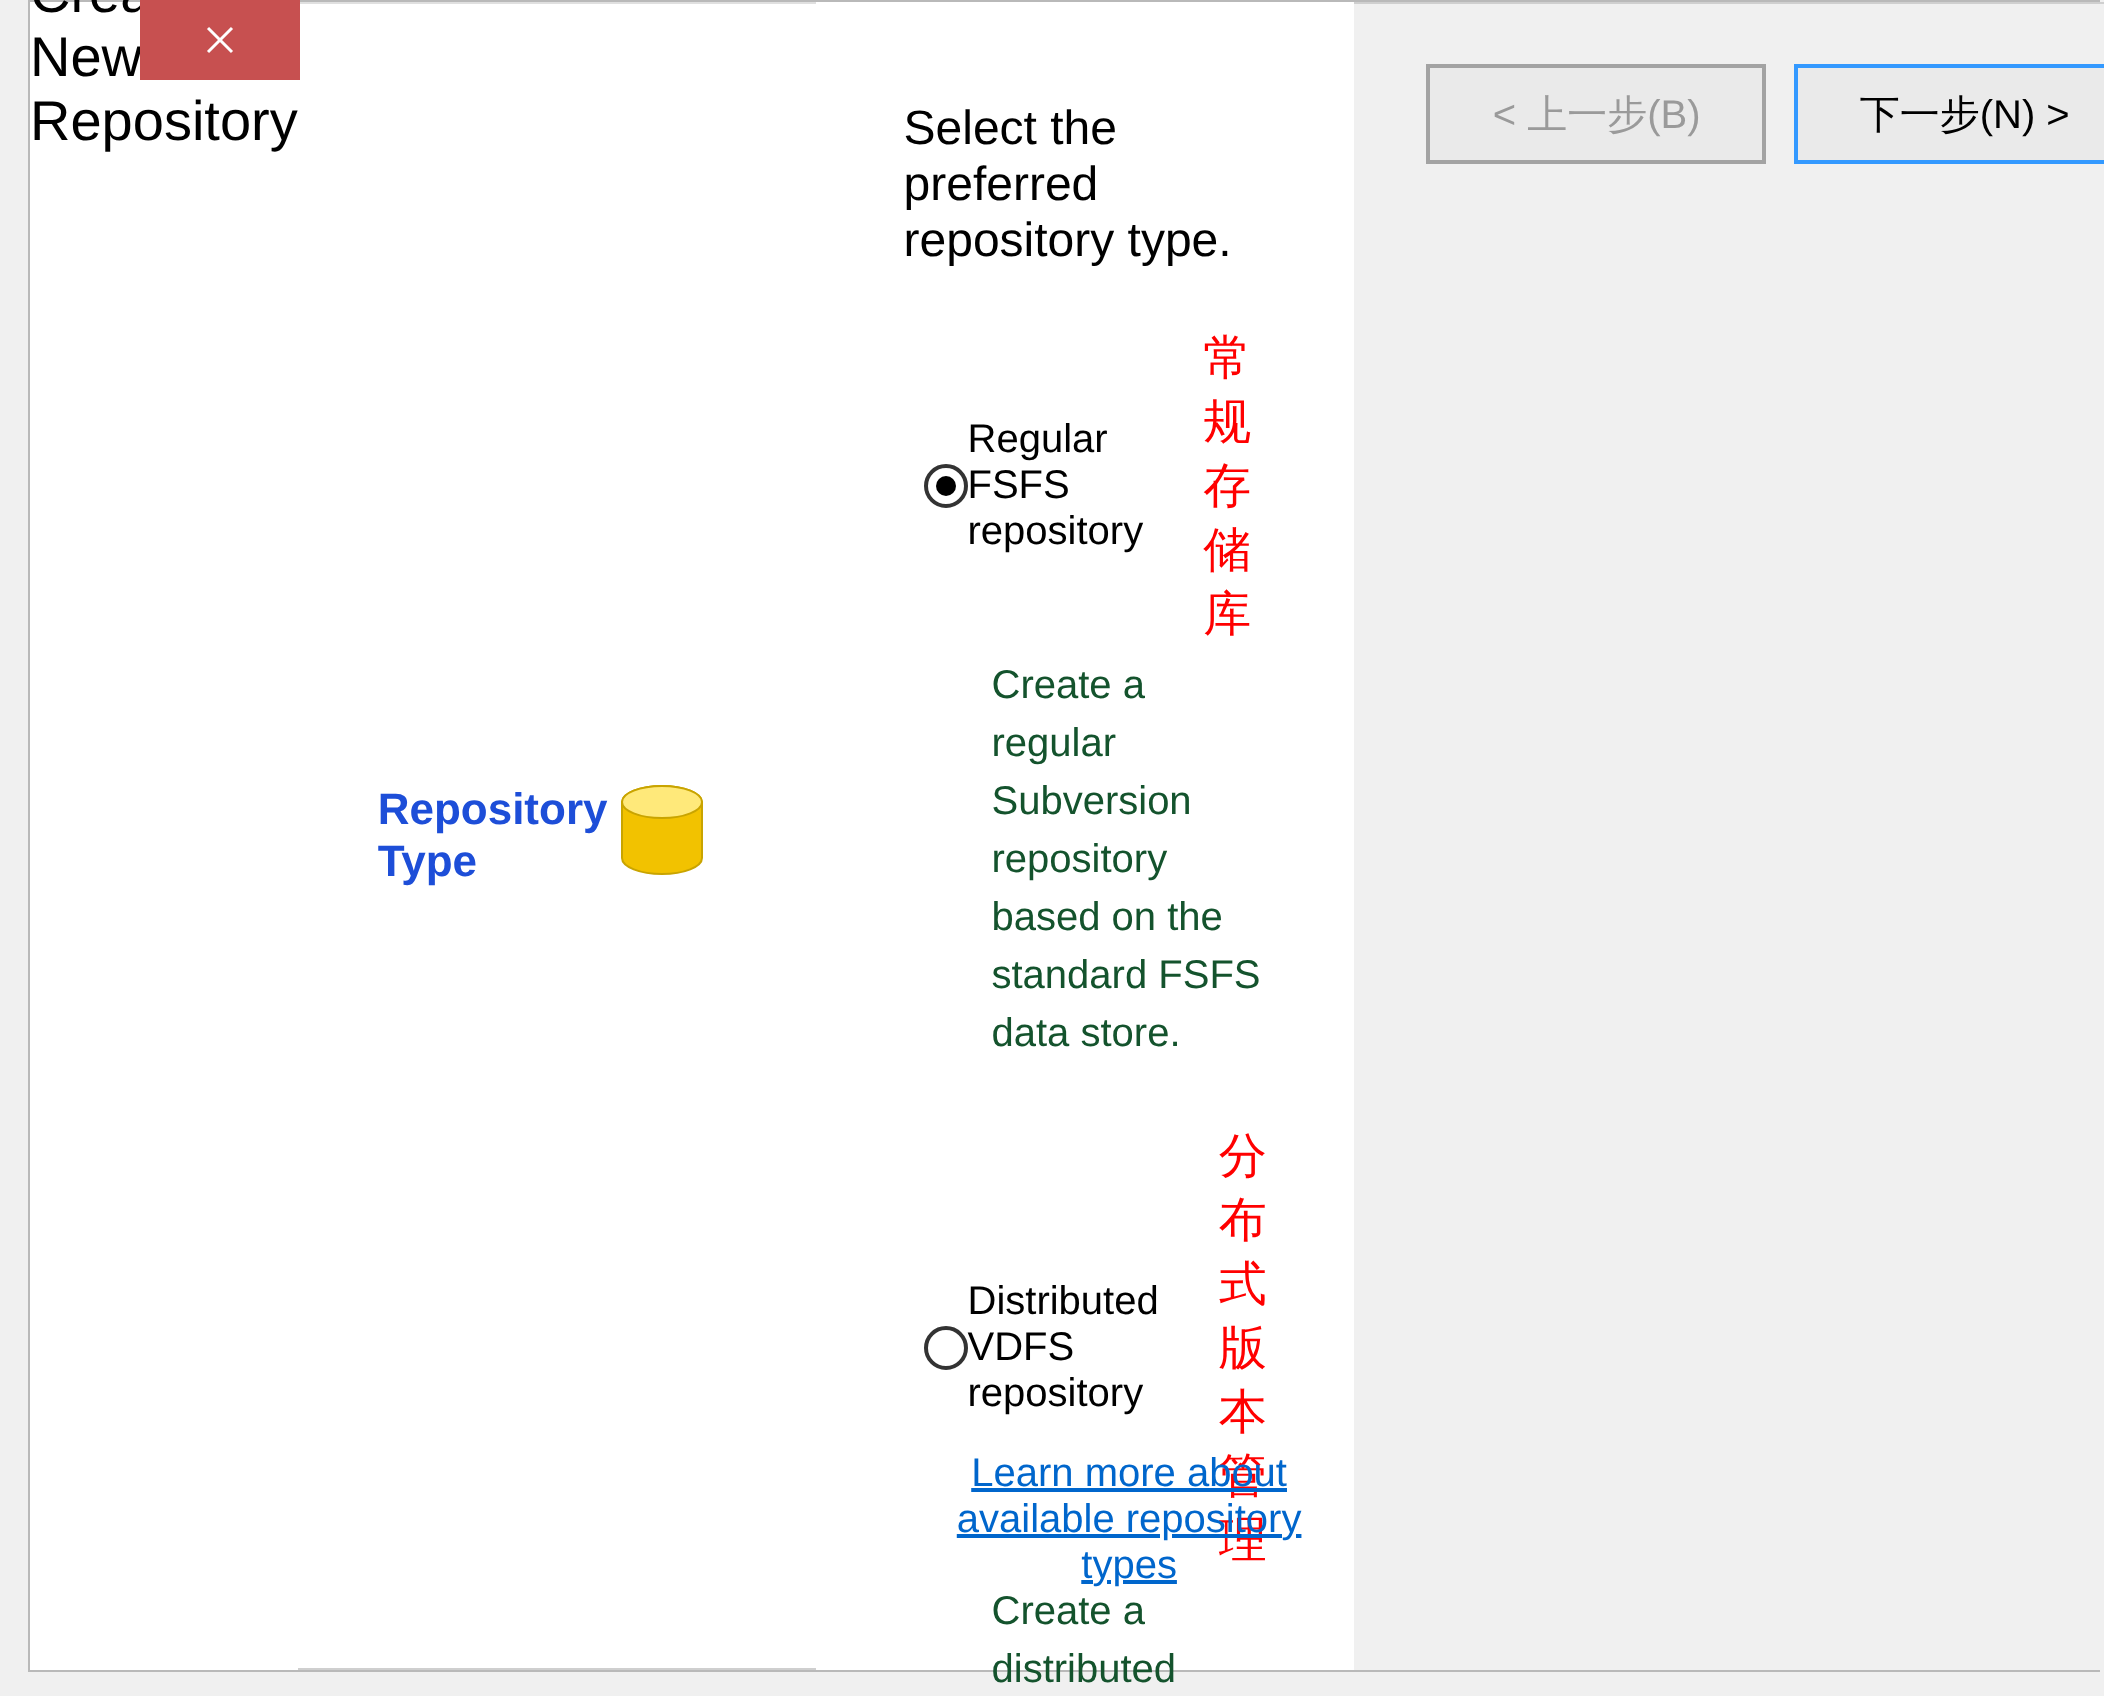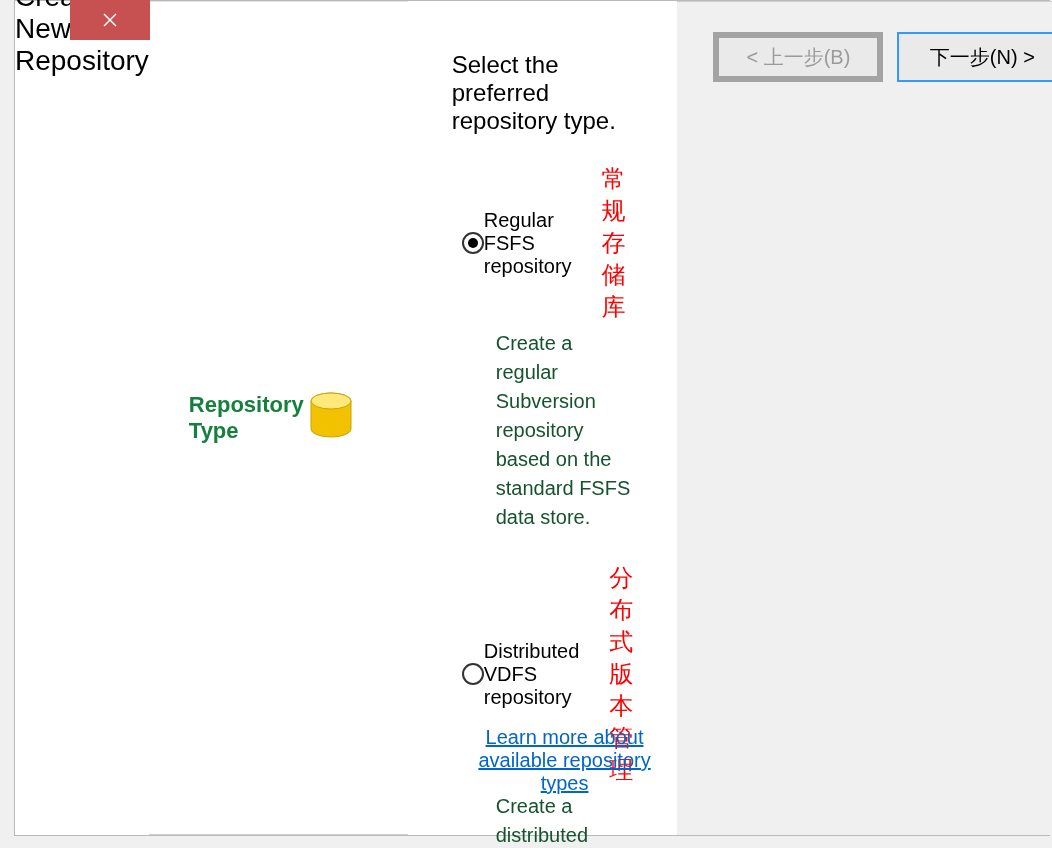--- a/index.html
+++ b/index.html
@@ -55,21 +55,21 @@
     border-bottom: 1px solid #cfcfcf;
   }
   .header-text {
     display: flex;
     flex-direction: column;
     gap: 6px;
   }
   .header-title {
     font-size: 22px;
     font-weight: 700;
-    color: #15803d;
+    color: #1d4ed8;
   }
   .header-sub {
     font-size: 20px;
     color: #000;
     padding-left: 50px;
   }
   .repo-icon {
     margin-right: 10px;
   }
   .body {
@@ -143,21 +143,21 @@
     padding: 30px 36px 30px 36px;
     background: #f0f0f0;
     display: flex;
     justify-content: flex-end;
     gap: 14px;
   }
   .btn {
     min-width: 170px;
     height: 50px;
     background: #eaeaea;
-    border: 6px solid #a3a3a3;
+    border: 2px solid #a3a3a3;
     font-size: 20px;
     color: #000;
     display: flex;
     align-items: center;
     justify-content: center;
     cursor: pointer;
     padding: 0 24px;
   }
   .btn.disabled {
     color: #9a9a9a;

